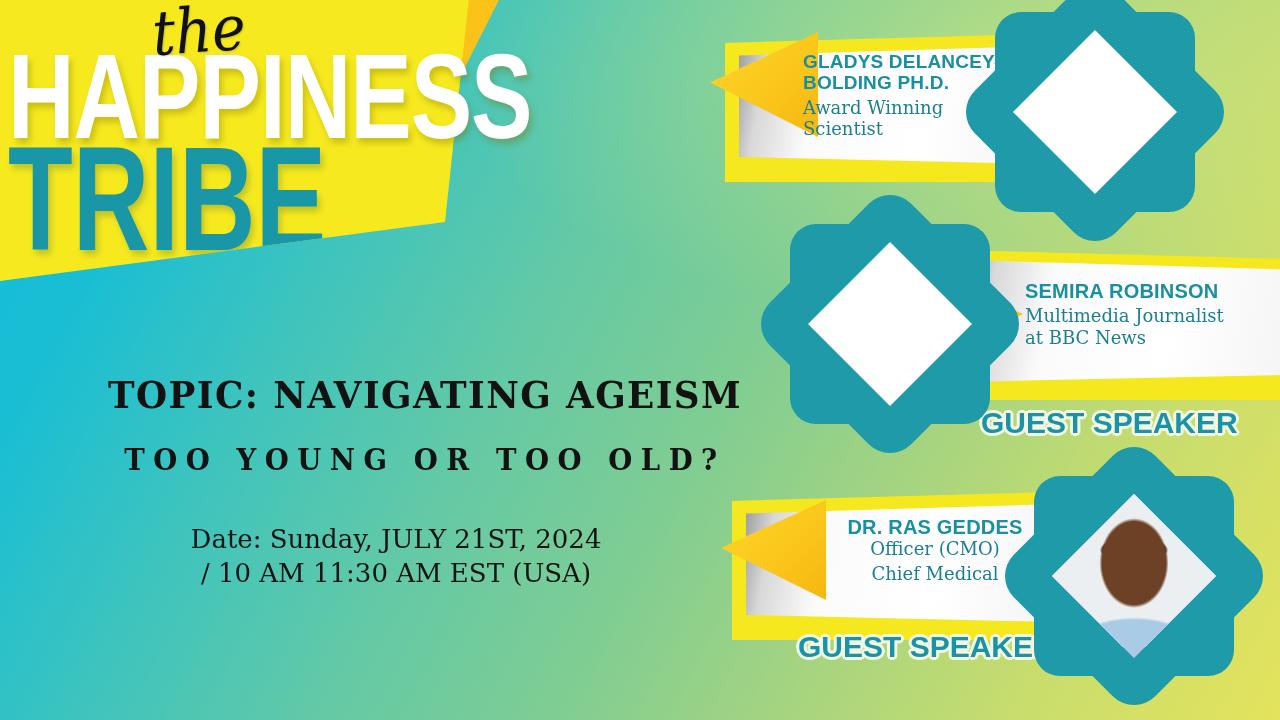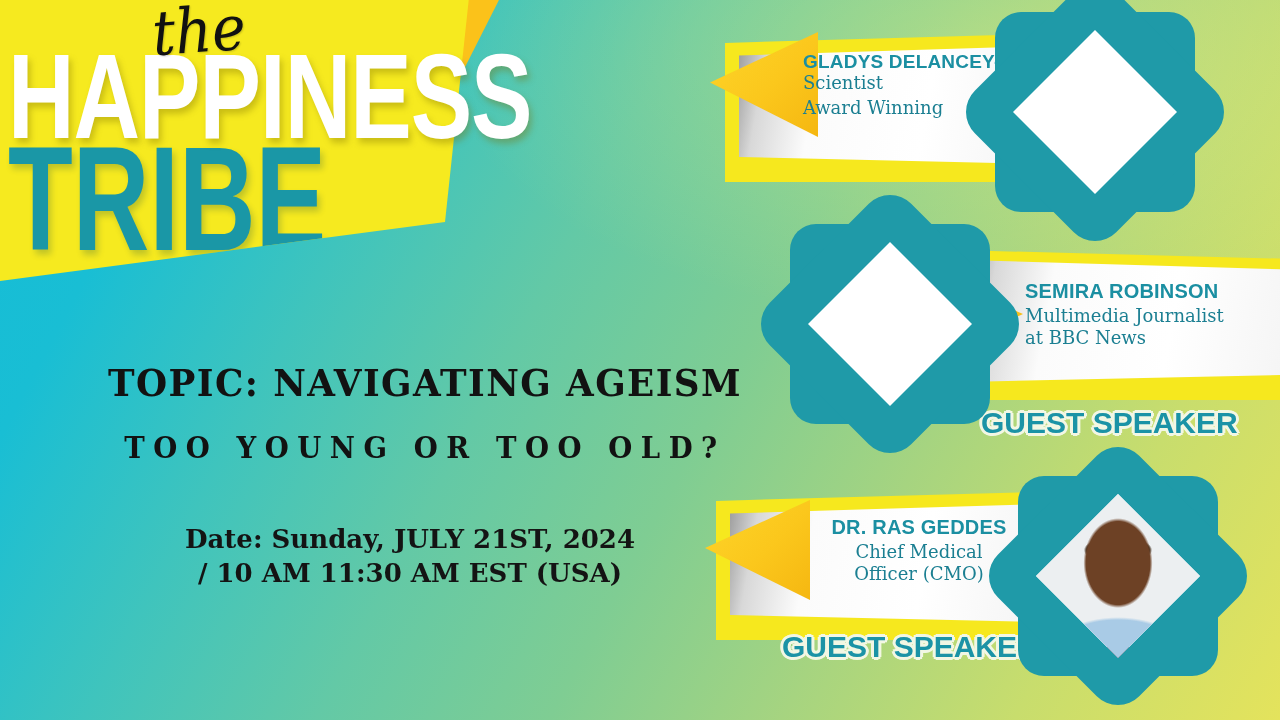--- a/index.html
+++ b/index.html
@@ -73,45 +73,45 @@
     position:absolute;left:148px;top:-6px;
     font-family:"DejaVu Serif", serif;
     font-style:italic;font-weight:400;
     font-size:62px;color:#111;
     transform:rotate(-4deg) scaleX(.92);
     text-shadow:1px 1px 2px rgba(0,0,0,.18);
   }
 
   
   .topic{
-    position:absolute;left:60px;top:360px;width:730px;
+    position:absolute;left:60px;top:372px;width:730px;
     text-align:center;color:#121212;
   }
   .topic-main{
     font-family:"DejaVu Serif", serif;
     font-weight:700;font-size:38px;
     letter-spacing:1.5px;
     transform:scaleX(.94);
     white-space:nowrap;
   }
   .topic-sub{
     margin-top:26px;
     font-family:"DejaVu Serif", serif;
     font-weight:700;font-size:29px;
     letter-spacing:9px;
     transform:scaleX(.95);
     white-space:nowrap;
   }
 
   
   .details{
-    position:absolute;left:60px;top:522px;width:700px;
+    position:absolute;left:46px;top:522px;width:700px;
     text-align:center;color:#141414;
     font-family:"DejaVu Serif", serif;
-    font-weight:700;font-size:26px;line-height:1.32;
+    font-weight:400;font-size:26px;line-height:1.32;
   }
   .details div{white-space:nowrap;}
 
   
   .card{position:absolute;}
 
   .frame-back{
     position:absolute;background:#f6e81e;
     filter:drop-shadow(2px 3px 5px rgba(0,0,0,.2));
   }
@@ -231,22 +231,23 @@
     <div class="frame-back" style="left:20px;top:16px;width:310px;height:148px;
          clip-path:polygon(0% 6%, 100% 0%, 100% 100%, 0% 100%);"></div>
 
     <div class="white-plate" style="left:34px;top:28px;width:300px;height:118px;
          clip-path:polygon(0% 8%, 100% 0%, 100% 100%, 0% 94%);"></div>
 
     <div class="arrow arrow-left" style="left:5px;top:14px;width:108px;height:105px;"></div>
 
     <div class="card-text" style="left:98px;top:33px;width:215px;">
       <div class="sp-name">GLADYS DELANCEY-</div>
+      <div class="sp-name">BOLDING PH.D.</div>
+      <div class="sp-title">Award Winning</div>
       <div class="sp-title" style="margin-top:0">Scientist</div>
-      <div class="sp-title">Award Winning</div>
     </div>
 
 
     <div class="badge" style="left:290px;top:-6px;width:200px;height:200px;">
       <div class="sq"></div>
       <div class="sq rot"></div>
       <div class="photo">
         <div class="photo-inner ph-gladys"></div>
       </div>
     </div>
@@ -272,34 +273,34 @@
 
     <div class="badge" style="left:5px;top:-4px;width:200px;height:200px;">
       <div class="sq"></div>
       <div class="sq rot"></div>
       <div class="photo">
         <div class="photo-inner ph-semira"></div>
       </div>
     </div>
   </div>
 
-  <div class="card" style="left:700px;top:478px;width:530px;height:210px;">
+  <div class="card" style="left:716px;top:478px;width:530px;height:210px;">
 
     <div class="frame-back" style="left:16px;top:14px;width:320px;height:148px;
          clip-path:polygon(0% 6%, 100% 0%, 100% 100%, 0% 100%);"></div>
 
     <div class="white-plate" style="left:30px;top:26px;width:310px;height:118px;
          clip-path:polygon(0% 8%, 100% 0%, 100% 100%, 0% 94%);"></div>
 
     <div class="arrow arrow-left" style="left:5px;top:22px;width:105px;height:100px;"></div>
 
     <div class="card-text" style="left:104px;top:38px;width:230px;text-align:center;">
       <div class="sp-name" style="font-size:20px;">DR. RAS GEDDES</div>
+      <div class="sp-title" style="margin-top:0">Officer (CMO)</div>
       <div class="sp-title">Chief Medical</div>
-      <div class="sp-title" style="margin-top:0">Officer (CMO)</div>
     </div>
 
     <div class="role" style="left:82px;top:152px;">GUEST SPEAKER</div>
 
     <div class="badge" style="left:318px;top:-2px;width:200px;height:200px;">
       <div class="sq"></div>
       <div class="sq rot"></div>
       <div class="photo">
         <div class="photo-inner ph-ras"></div>
       </div>

